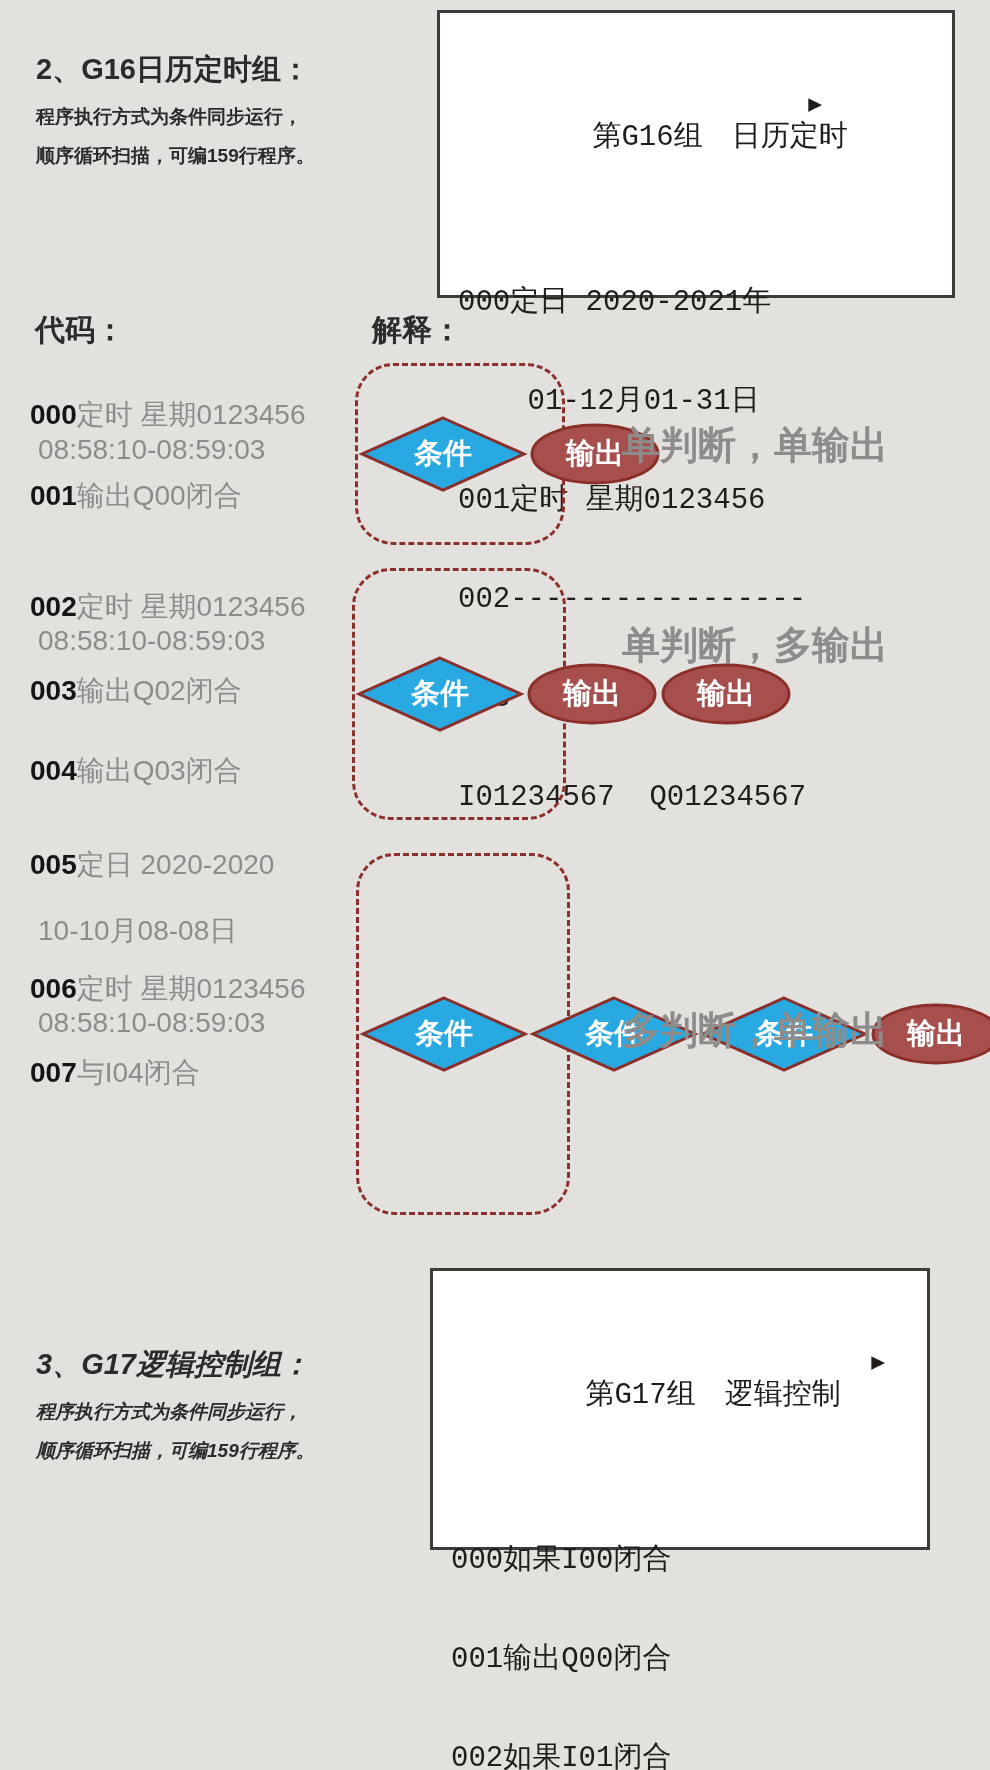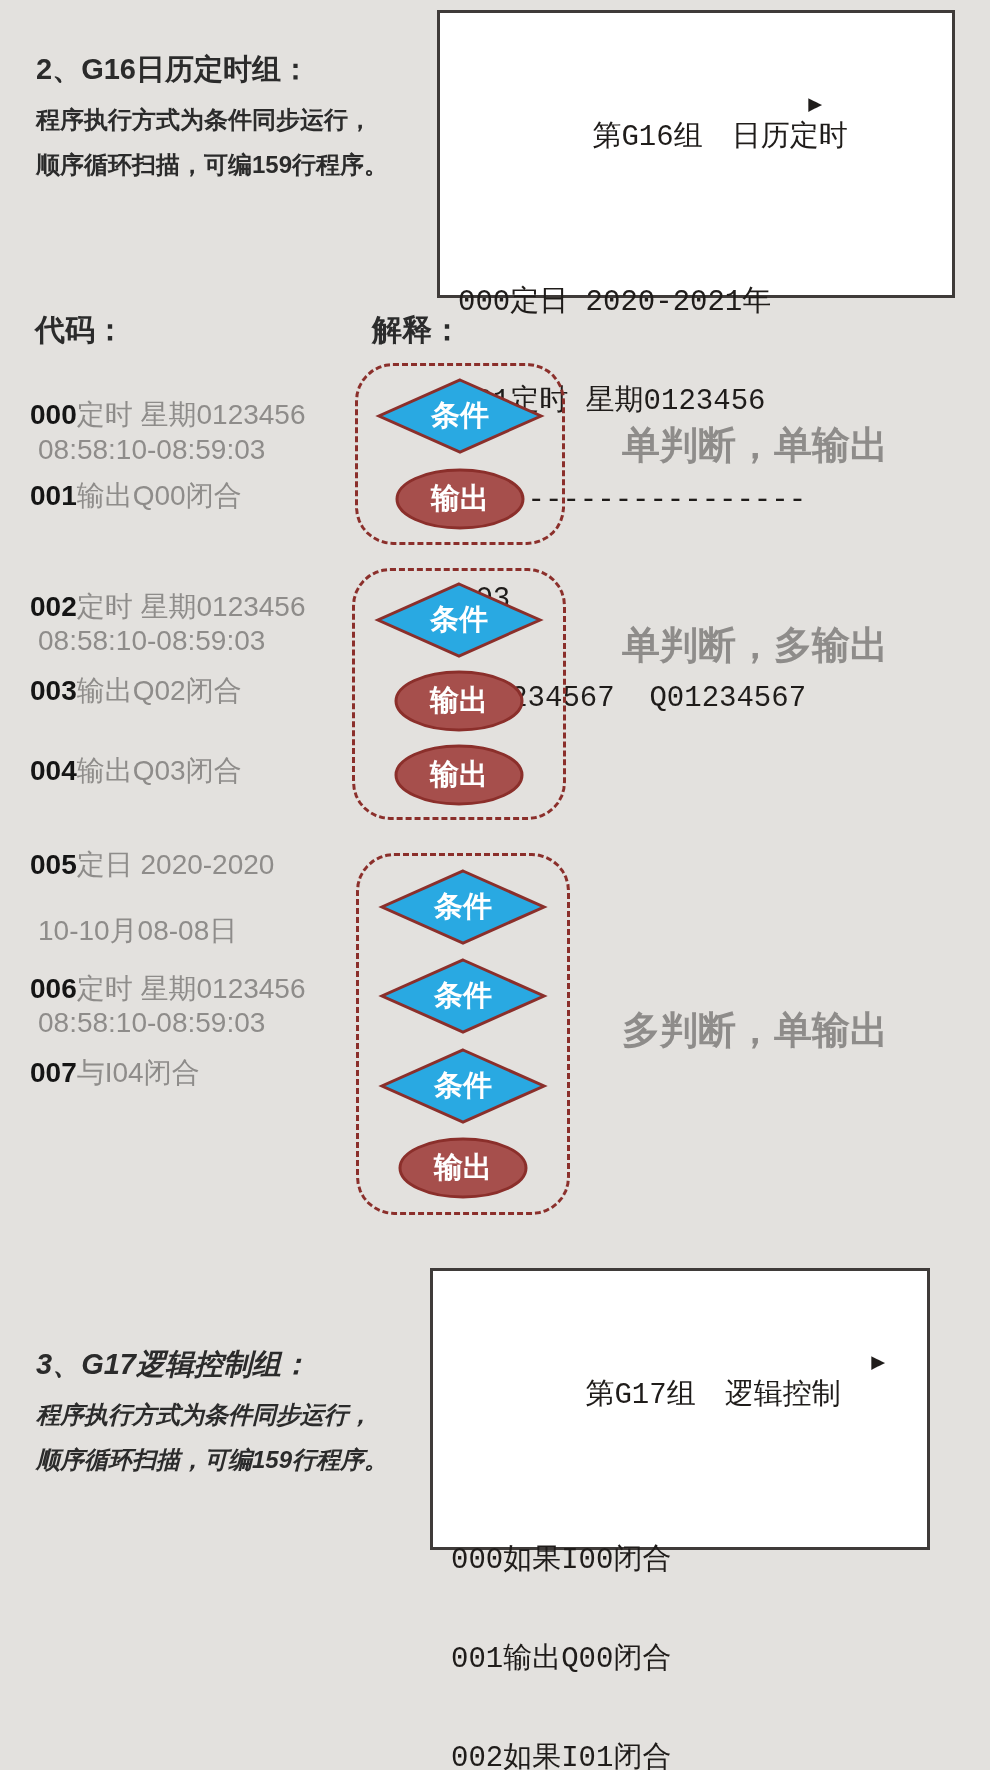--- a/index.html
+++ b/index.html
@@ -14,21 +14,21 @@
   }
 
   
   .intro { position: absolute; }
   .intro-heading {
     font-size: 29px; font-weight: 700;
     color: var(--heading-text, #2b2b2b);
     margin-bottom: 14px; white-space: nowrap;
   }
   .intro-line {
-    font-size: 24px; font-weight: 700;
+    font-size: 19px; font-weight: 700;
     color: var(--heading-text, #2b2b2b);
     margin-bottom: 13px; white-space: nowrap;
   }
 
   
   .screen {
     position: absolute;
     background: var(--screen-bg, #ffffff);
     border: 3px solid var(--screen-border, #3f3b39);
     font-family: "Liberation Mono", "DejaVu Sans Mono", monospace;
@@ -60,21 +60,21 @@
   }
   .code-line.indent { left: 38px; }
   .code-line .num { font-weight: 700; color: var(--code-number, #151515); }
   .code-line .txt { font-weight: 400; color: var(--code-gray, #8e8c8a); }
 
   
   .flow-box {
     position: absolute;
     border: 3px dashed var(--dashed-border, #8b2f2b);
     border-radius: 38px;
-    display: flex; flex-direction: column;
+    display: flex; flex-direction: row;
     align-items: center; justify-content: space-evenly;
   }
   .shape {
     position: relative;
     display: flex; align-items: center; justify-content: center;
     flex: 0 0 auto;
   }
   .shape.diamond { width: 170px; height: 78px; }
   .shape.ellipse { width: 134px; height: 64px; }
   .shape-svg { position: absolute; inset: 0; width: 100%; height: 100%; }
@@ -108,20 +108,21 @@
     <div class="intro-line">程序执行方式为条件同步运行，</div>
     <div class="intro-line">顺序循环扫描，可编159行程序。</div>
   </div>
 
   <div class="screen" style="left:437px; top:10px; width:518px; height:288px;">
     <div class="screen-title-row">
       <span>第G16组　日历定时</span>
       <span class="screen-arrow" style="right:130px;">▶</span>
     </div>
     <div class="screen-line">000定日 2020-2021年</div>
+    <div class="screen-line">    01-12月01-31日</div>
     <div class="screen-line">001定时 星期0123456</div>
     <div class="screen-line">002-----------------</div>
     <div class="screen-line">003</div>
     <div class="screen-line">I01234567  Q01234567</div>
   </div>
 
   <div class="col-label" style="left:35px; top:310px;">代码：</div>
   <div class="col-label" style="left:372px; top:310px;">解释：</div>
 
   <div class="code-line" style="top:397px;"><span class="num">000</span><span class="txt">定时 星期0123456</span></div>

